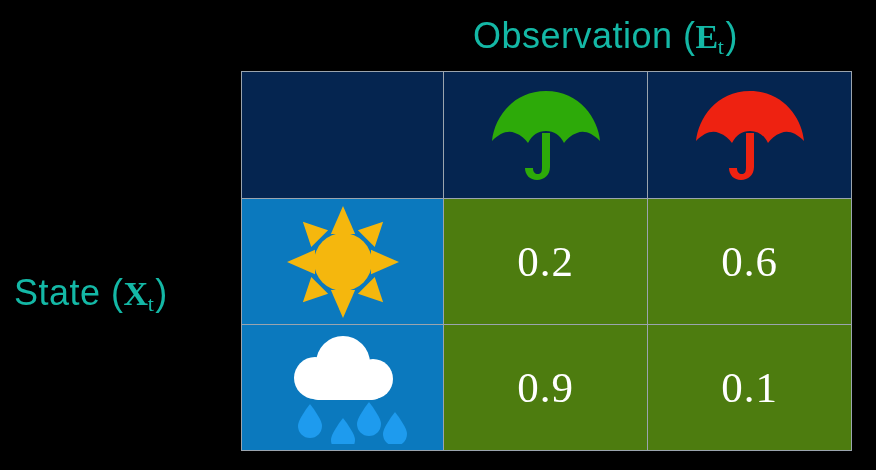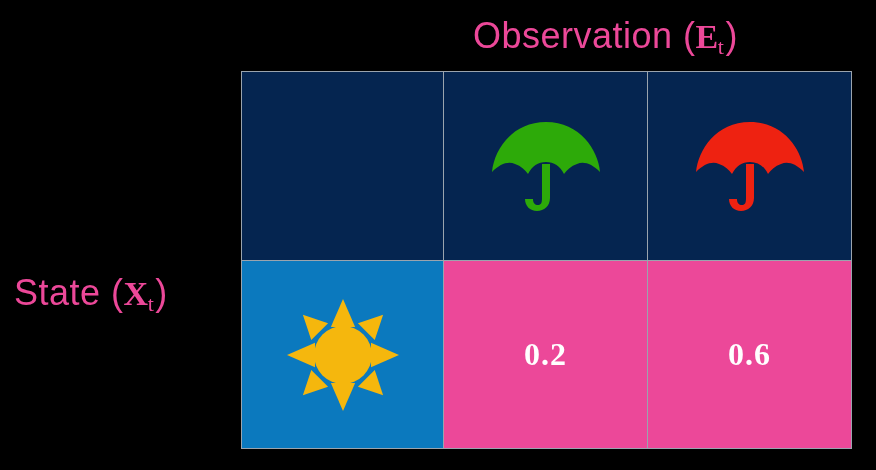--- a/index.html
+++ b/index.html
@@ -12,21 +12,21 @@
     height: 470px;
     position: relative;
     overflow: hidden;
     font-family: "Liberation Sans", sans-serif;
     -webkit-font-smoothing: antialiased;
   }
 
   
   .axis-label {
     position: absolute;
-    color: #ec4899;
+    color: #14b8a6;
     font-family: "Liberation Sans", sans-serif;
     font-size: 36px;
     font-weight: 400;
     letter-spacing: 0.5px;
     white-space: nowrap;
     line-height: 1;
   }
   #observation-label {
     left: 473px;
     top: 18px;
@@ -74,25 +74,25 @@
   .col-state  { width: 201px; }
   .col-obs    { width: 203px; }
 
   .row-header td { height: 126px; }
   .row-body   td { height: 125px; }
 
   .cell-corner { background: #052550; }
   .cell-obs-header { background: #052550; }
   .cell-state { background: #0b79be; }
   .cell-prob {
-    background: #ec4899;
+    background: #4d7c0f;
     color: #ffffff;
     font-family: "Liberation Serif", serif;
-    font-size: 32px;
-    font-weight: 700;
+    font-size: 43px;
+    font-weight: 400;
     letter-spacing: 1px;
   }
 
   .icon-wrap {
     width: 100%;
     height: 100%;
     display: flex;
     align-items: center;
     justify-content: center;
   }
@@ -174,14 +174,38 @@
               <polygon points="17,103 26,76 44,94"></polygon>
               <polygon points="103,103 76,94 94,76"></polygon>
             </g>
           </svg>
         </div>
       </td>
       <td class="cell-prob col-obs">0.2</td>
       <td class="cell-prob col-obs">0.6</td>
     </tr>
 
+    <tr class="row-body">
+      <td class="cell-state col-state">
+        <div class="icon-wrap">
+          <svg width="132" height="112" viewBox="0 0 132 112" aria-hidden="true">
+
+            <g fill="#ffffff">
+              <circle cx="66" cy="31" r="27"></circle>
+              <circle cx="38" cy="46" r="21"></circle>
+              <circle cx="96" cy="47" r="20"></circle>
+              <rect x="30" y="45" width="76" height="23" rx="11"></rect>
+            </g>
+
+            <g fill="#1e9bee">
+              <path d="M33 72 C 33 72, 21 87, 21 94 a12 12 0 0 0 24 0 C 45 87, 33 72, 33 72 Z"></path>
+              <path d="M66 86 C 66 86, 54 101, 54 108 a12 12 0 0 0 24 0 C 78 101, 66 86, 66 86 Z"></path>
+              <path d="M92 70 C 92 70, 80 85, 80 92 a12 12 0 0 0 24 0 C 104 85, 92 70, 92 70 Z"></path>
+              <path d="M118 80 C 118 80, 106 95, 106 102 a12 12 0 0 0 24 0 C 130 95, 118 80, 118 80 Z"></path>
+            </g>
+          </svg>
+        </div>
+      </td>
+      <td class="cell-prob col-obs">0.9</td>
+      <td class="cell-prob col-obs">0.1</td>
+    </tr>
   </tbody>
 </table>
 
 </body></html>

